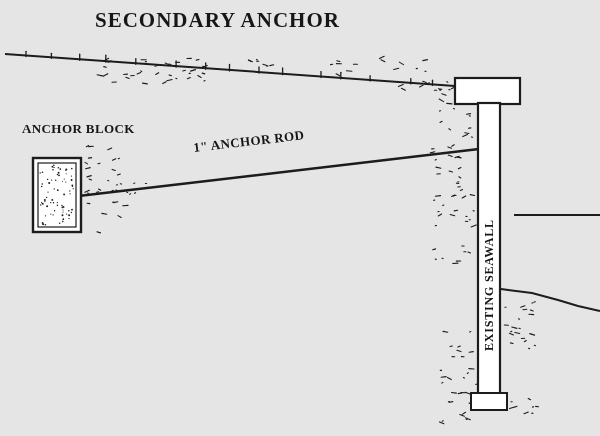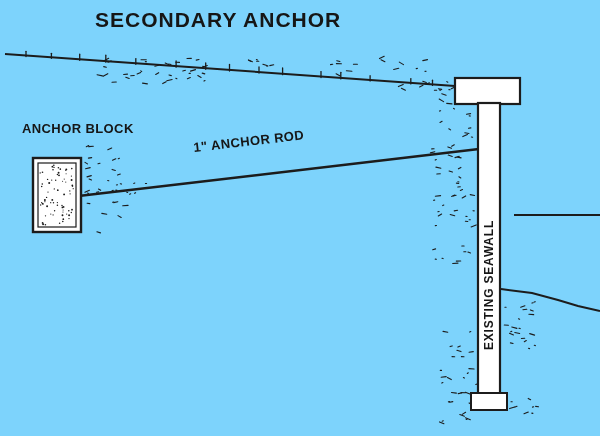--- a/index.html
+++ b/index.html
@@ -1,21 +1,21 @@
 <!DOCTYPE html>
 <html><head>
 <meta charset="utf-8">
 <style>
   html,body{margin:0;padding:0;background:#fff;}
   #stage{
     position:relative;
     width:600px;height:436px;
-    background:#7dd3fc;
+    background:#e5e5e5;
     overflow:hidden;
-    font-family:Liberation Sans, sans-serif;
+    font-family:Liberation Serif, serif;
   }
   svg{display:block;}
   text{fill:#161616;}
   .title-text{
     font-size:21px;
     font-weight:bold;
     letter-spacing:1px;
   }
   .label-text{
     font-size:13px;

